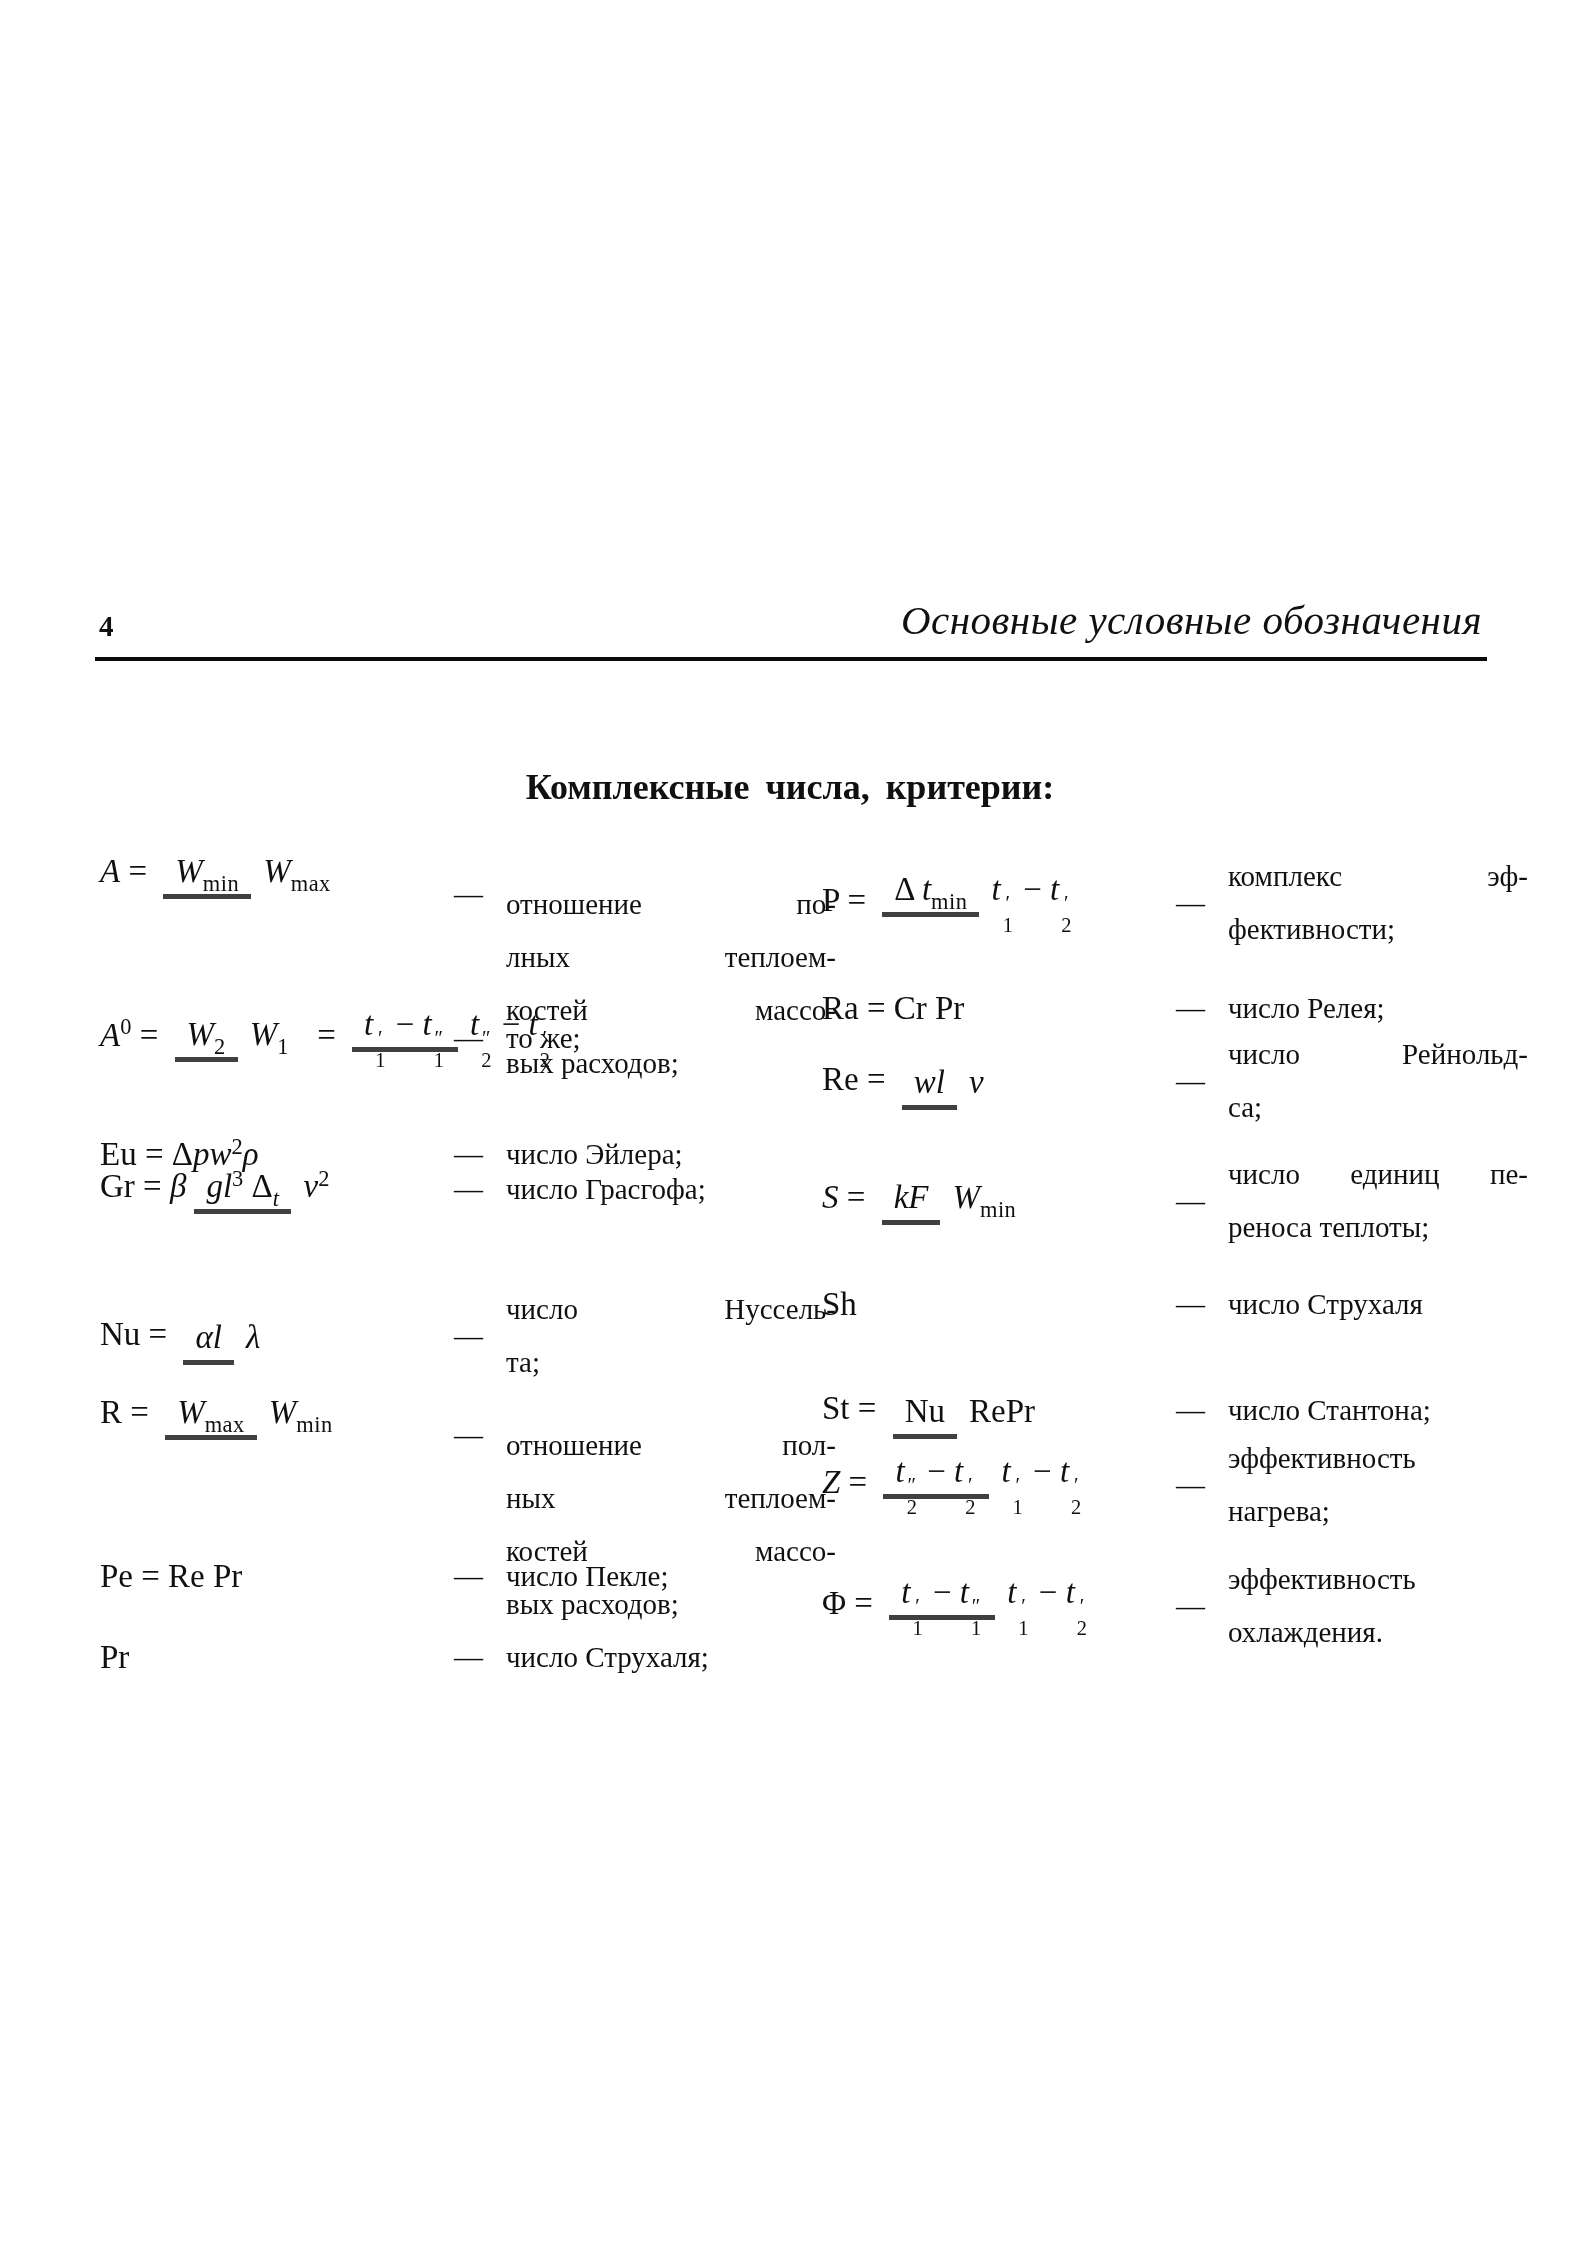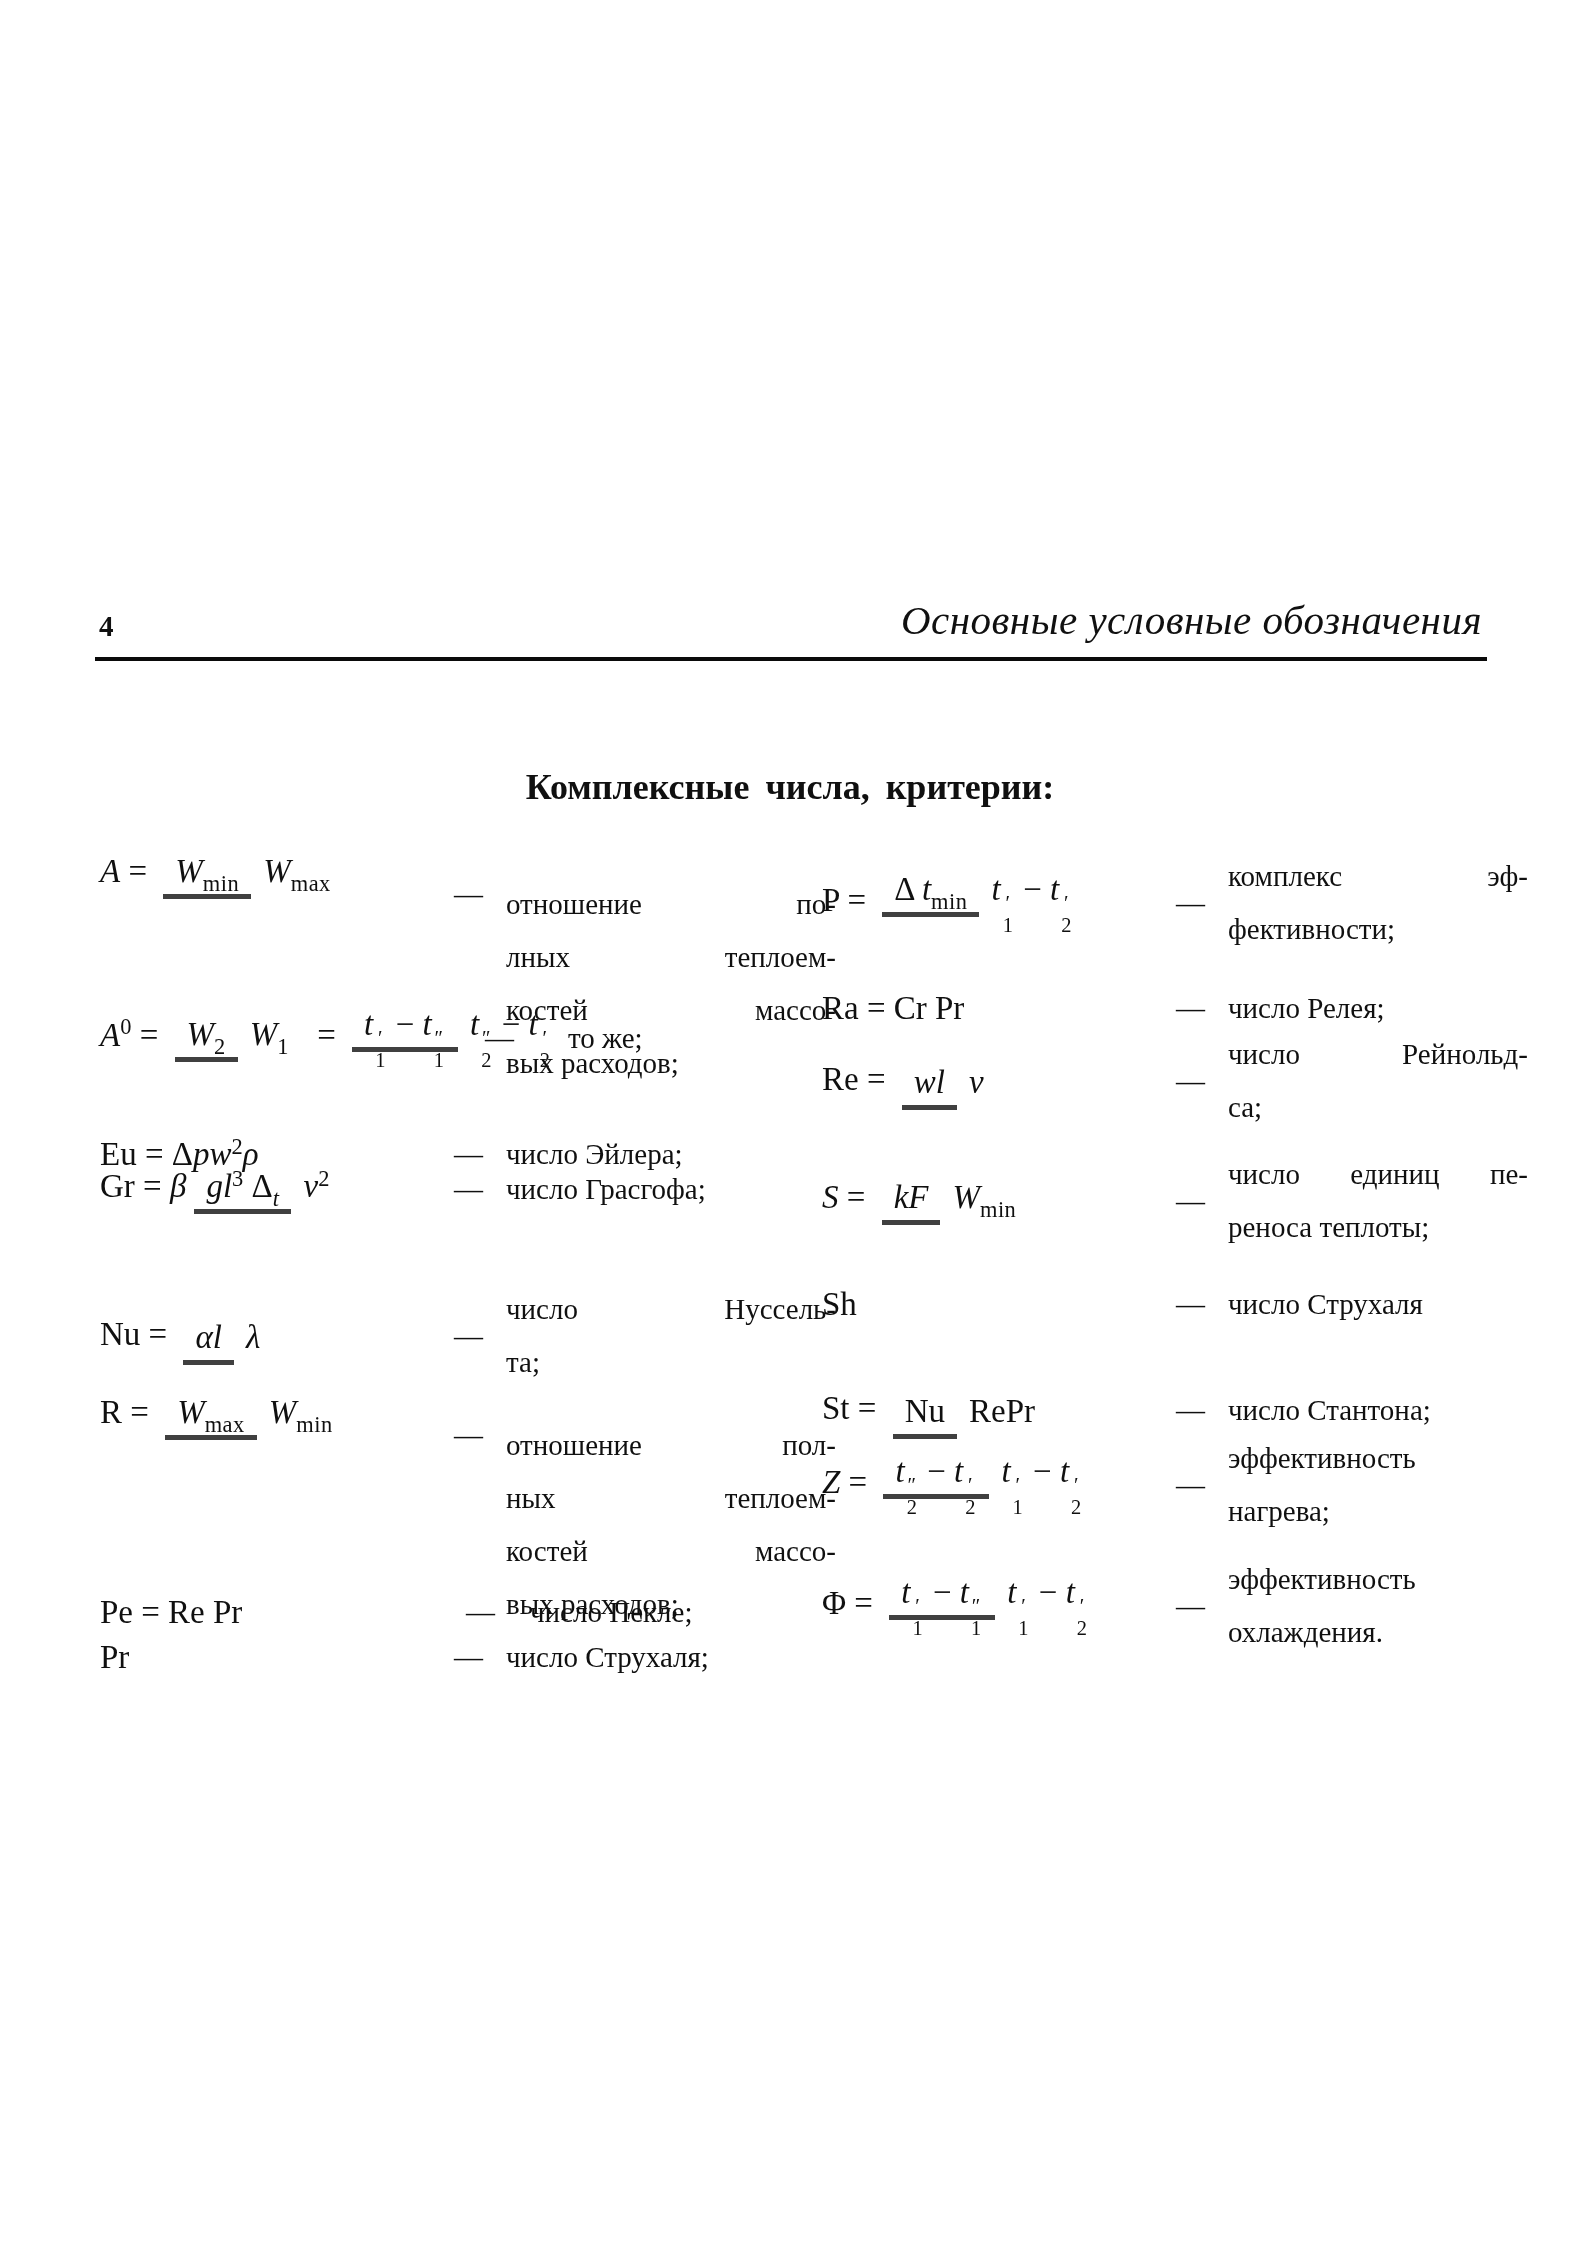--- a/index.html
+++ b/index.html
@@ -47,21 +47,21 @@
       <div class="entry left tall" style="top: 852px; left: 100px;">
         <div class="fcell"><span class="it">A</span><span class="rm"> = </span><span class="frac"><span class="num"><span class="it">W</span><span class="sb">min</span></span><span class="den"><span class="it">W</span><span class="sb">max</span></span></span></div>
         <div class="dash">—</div>
         <div class="desc">
           <span class="line j">отношение по-</span>
           <span class="line j">лных теплоем-</span>
           <span class="line j">костей массо-</span>
           <span class="line">вых расходов;</span>
         </div>
       </div>
-      <div class="entry left" style="top: 1005px; left: 100px; gap: 31px;">
+      <div class="entry left" style="top: 1005px; left: 100px;">
         <div class="fcell"><span class="it">A</span><span class="sp">0</span><span class="rm"> = </span><span class="frac"><span class="num"><span class="it">W</span><span class="sb">2</span></span><span class="den"><span class="it">W</span><span class="sb">1</span></span></span><span class="rm"> = </span><span class="frac"><span class="num"><span class="it">t</span><span class="stk">
                 <span class="s-sup">′</span>
                 <span class="s-sub">1</span>
               </span><span class="rm"> − </span><span class="it">t</span><span class="stk">
                 <span class="s-sup">″</span>
                 <span class="s-sub">1</span>
               </span></span><span class="den"><span class="it">t</span><span class="stk">
                 <span class="s-sup">″</span>
                 <span class="s-sub">2</span>
               </span><span class="rm"> − </span><span class="it">t</span><span class="stk">
@@ -98,21 +98,21 @@
       <div class="entry left tall" style="top: 1393px; left: 100px;">
         <div class="fcell"><span class="rm">R = </span><span class="frac"><span class="num"><span class="it">W</span><span class="sb">max</span></span><span class="den"><span class="it">W</span><span class="sb">min</span></span></span></div>
         <div class="dash">—</div>
         <div class="desc">
           <span class="line j">отношение пол-</span>
           <span class="line j">ных теплоем-</span>
           <span class="line j">костей массо-</span>
           <span class="line">вых расходов;</span>
         </div>
       </div>
-      <div class="entry left" style="top: 1586px; left: 100px; gap: 12px;">
+      <div class="entry left" style="top: 1550px; left: 100px;">
         <div class="fcell"><span class="rm">Pe = Re Pr</span></div>
         <div class="dash">—</div>
         <div class="desc">
           <span class="line">число Пекле;</span>
         </div>
       </div>
       <div class="entry left" style="top: 1631px; left: 100px;">
         <div class="fcell"><span class="rm">Pr</span></div>
         <div class="dash">—</div>
         <div class="desc">

